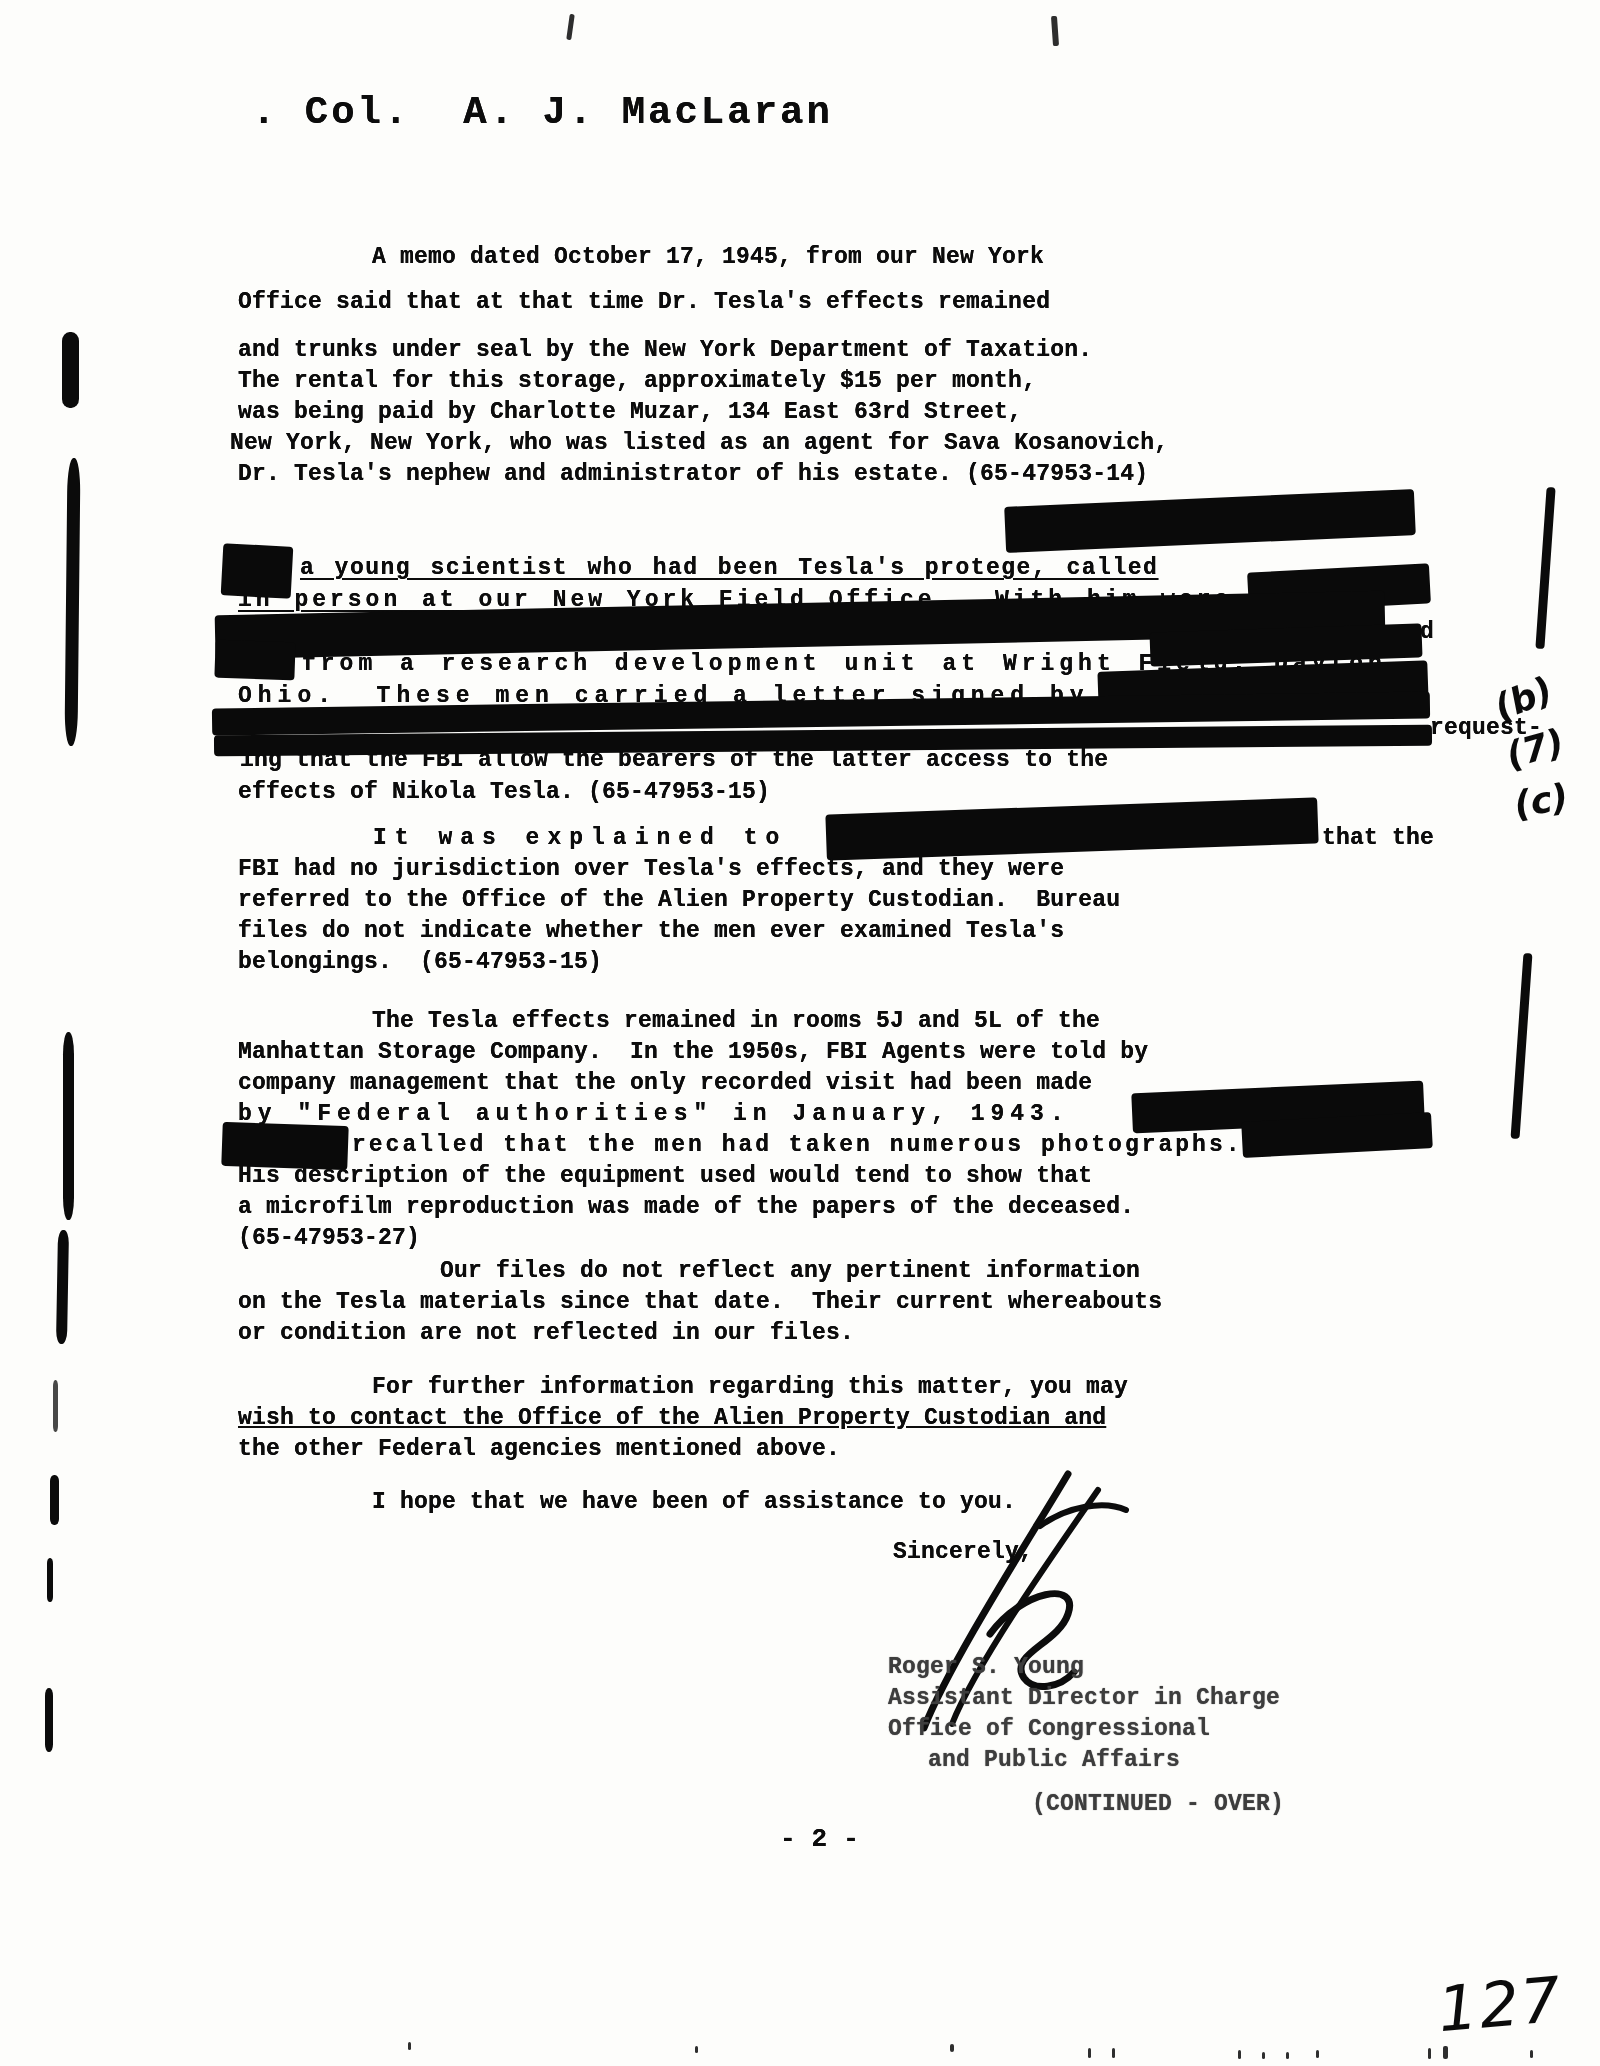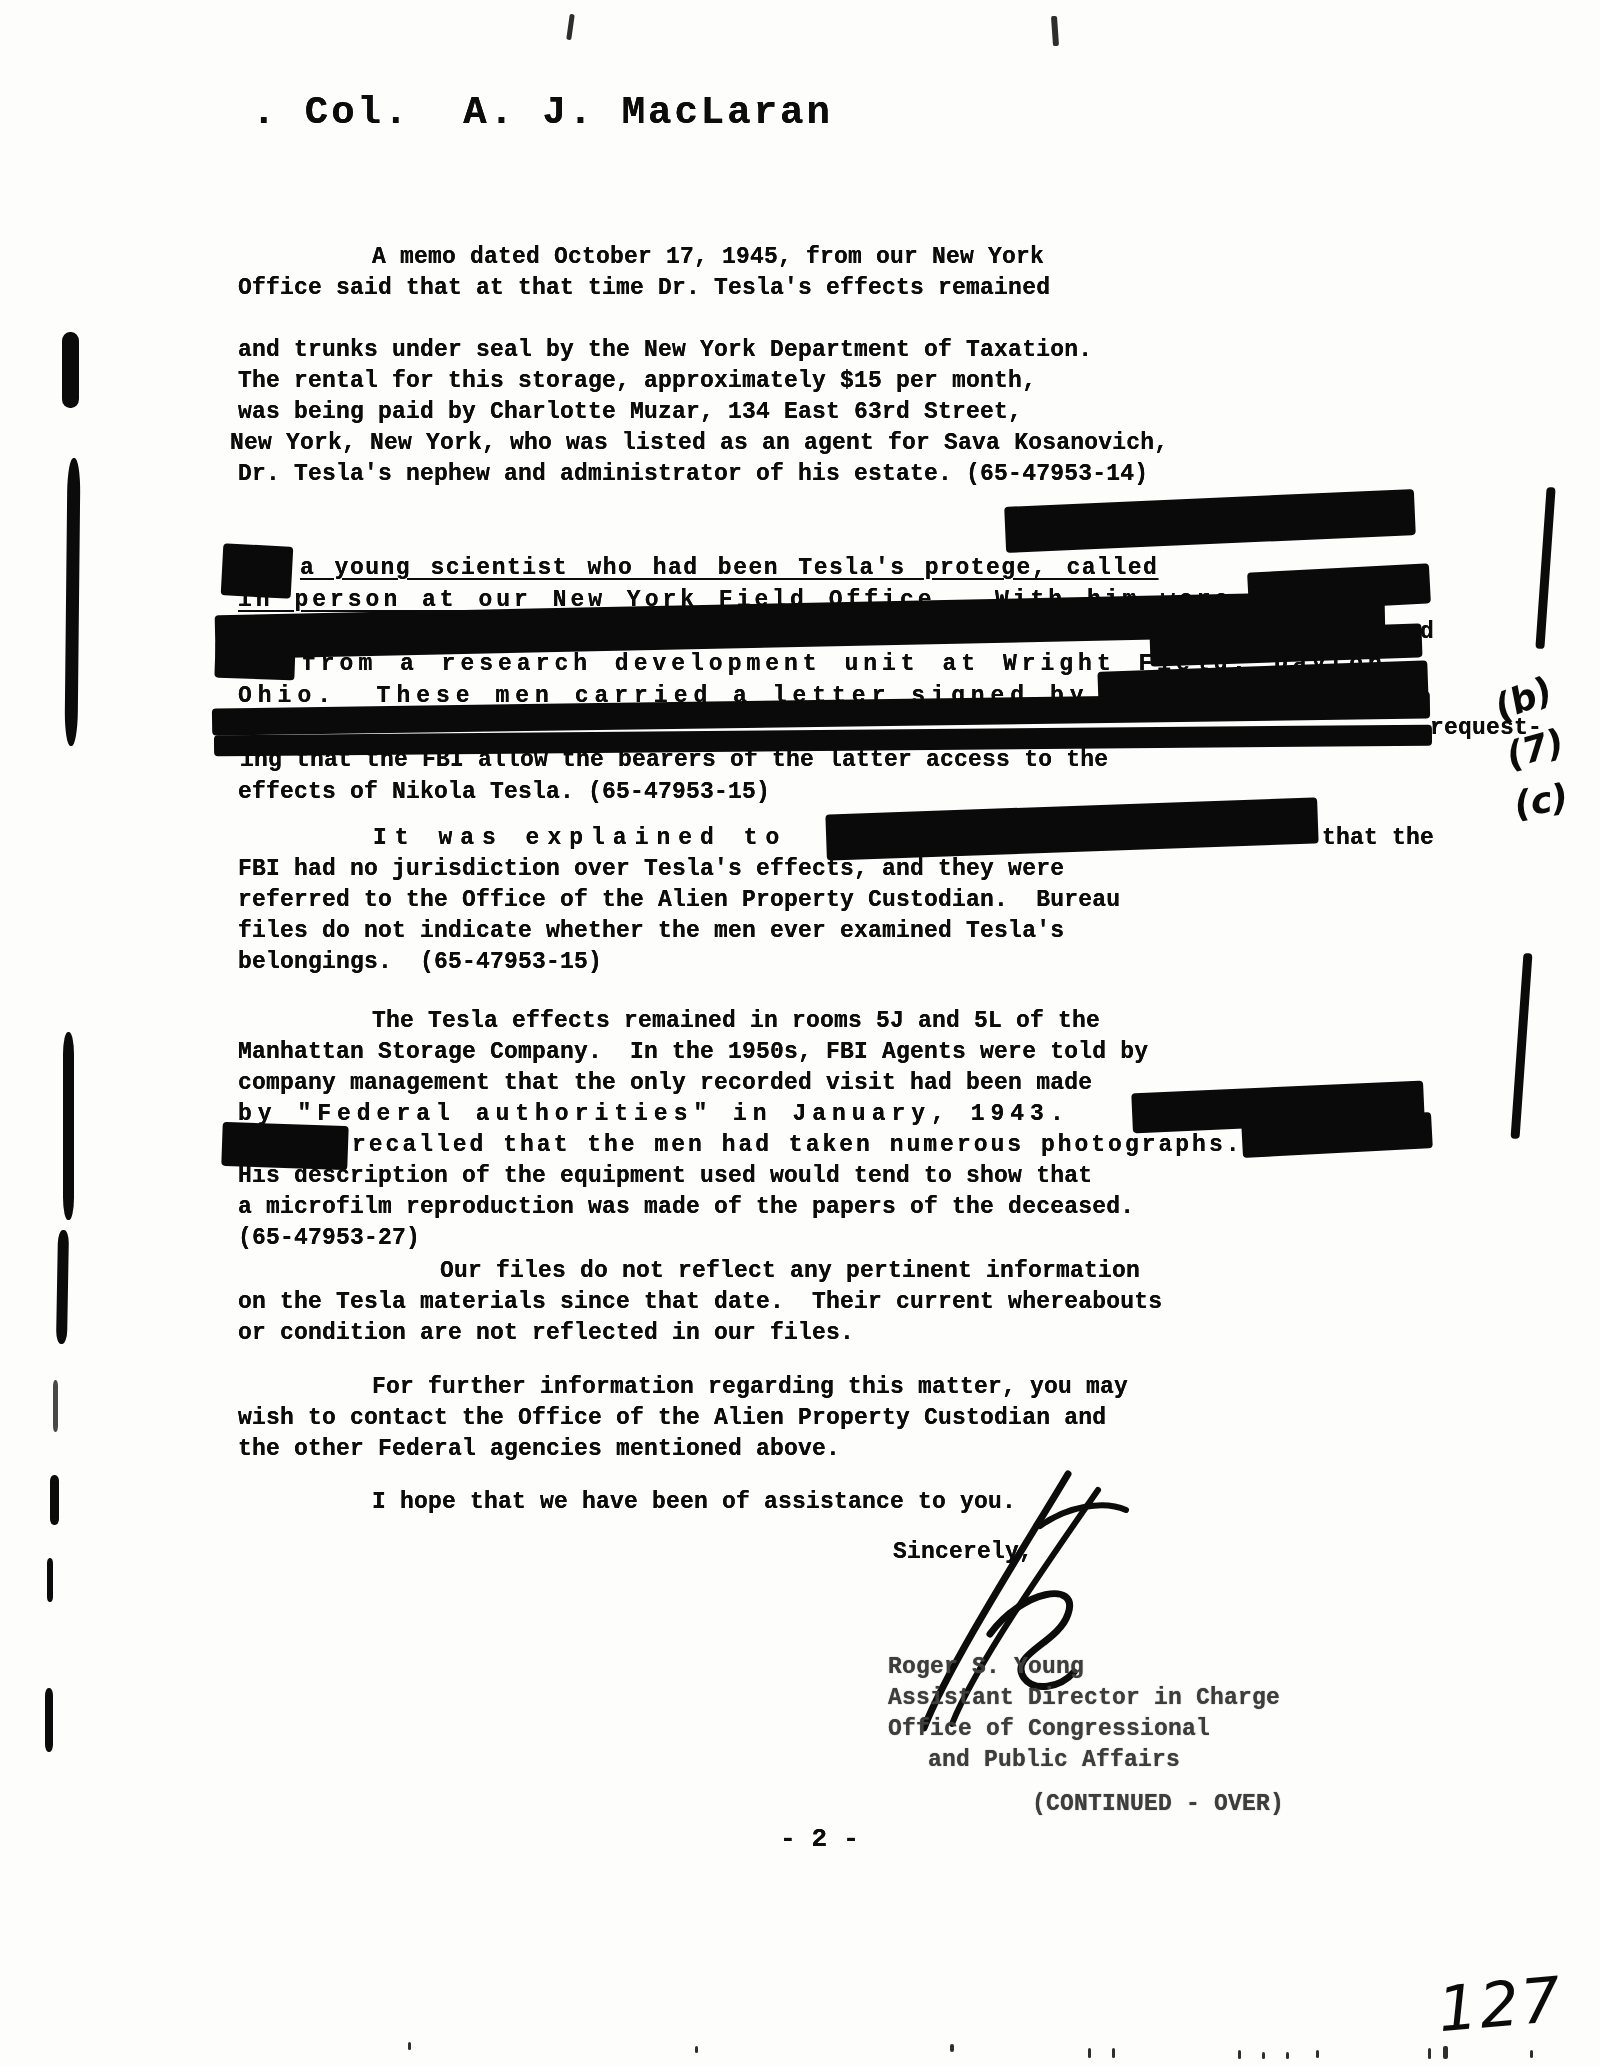--- a/index.html
+++ b/index.html
@@ -23,21 +23,21 @@
 <body>
 
 <div class="page">
 
   <div class="speck" style="left:568px;top:14px;width:5px;height:26px;transform:rotate(8deg);"></div>
   <div class="speck" style="left:1052px;top:16px;width:6px;height:30px;transform:rotate(-4deg);"></div>
 
   <div class="ln" style="left:252px;top:98px;font-size:39px;letter-spacing:3px;">. Col.  A. J. MacLaran</div>
 
   <div class="ln" style="left:372px;top:242px;">A memo dated October 17, 1945, from our New York</div>
-  <div class="ln" style="left:238px;top:273px;">Office said that at that time Dr. Tesla's effects remained</div>
+  <div class="ln" style="left:238px;top:287px;">Office said that at that time Dr. Tesla's effects remained</div>
   <div class="ln" style="left:238px;top:335px;">and trunks under seal by the New York Department of Taxation.</div>
   <div class="ln" style="left:238px;top:366px;">The rental for this storage, approximately $15 per month,</div>
   <div class="ln" style="left:238px;top:397px;">was being paid by Charlotte Muzar, 134 East 63rd Street,</div>
   <div class="ln" style="left:230px;top:428px;">New York, New York, who was listed as an agent for Sava Kosanovich,</div>
   <div class="ln" style="left:238px;top:459px;">Dr. Tesla's nephew and administrator of his estate. (65-47953-14)</div>
 
   <div class="ln u" style="left:300px;top:553px;letter-spacing:1.5px;word-spacing:4px;">a young scientist who had been Tesla's protege, called</div>
   <div class="ln u" style="left:238px;top:585px;letter-spacing:4px;word-spacing:3px;">in person at our New York Field Office.  With him were</div>
   <div class="ln" style="left:1392px;top:617px;">and</div>
   <div class="ln" style="left:302px;top:649px;letter-spacing:5px;word-spacing:4px;">from a research development unit at Wright Field, Dayton,</div>
@@ -74,21 +74,21 @@
   <div class="ln" style="left:238px;top:1223px;">(65-47953-27)</div>
   <div class="bar" style="left:1132px;top:1087px;width:292px;height:40px;transform:rotate(-2.5deg);"></div>
   <div class="bar" style="left:222px;top:1124px;width:126px;height:44px;transform:rotate(2deg);"></div>
   <div class="bar" style="left:1242px;top:1117px;width:190px;height:36px;transform:rotate(-3deg);"></div>
 
   <div class="ln" style="left:440px;top:1256px;">Our files do not reflect any pertinent information</div>
   <div class="ln" style="left:238px;top:1287px;">on the Tesla materials since that date.  Their current whereabouts</div>
   <div class="ln" style="left:238px;top:1318px;">or condition are not reflected in our files.</div>
 
   <div class="ln" style="left:372px;top:1372px;">For further information regarding this matter, you may</div>
-  <div class="ln" style="left:238px;top:1403px;">wish to contact the Office of the Alien Property Custodian and</div>
+  <div class="ln" style="left:238px;top:1403px;text-decoration:underline;">wish to contact the Office of the Alien Property Custodian and</div>
   <div class="ln" style="left:238px;top:1434px;">the other Federal agencies mentioned above.</div>
 
   <div class="ln" style="left:372px;top:1487px;">I hope that we have been of assistance to you.</div>
   <div class="ln" style="left:893px;top:1537px;">Sincerely,</div>
 
   <svg class="sig-svg" style="left:872px;top:1462px;" width="370" height="280" viewBox="0 0 370 280">
     <g fill="none" stroke="#0c0c0c" stroke-linecap="round">
       <path d="M52 266 C 78 200, 158 76, 196 12" stroke-width="7"></path>
       <path d="M80 262 C 104 202, 180 94, 226 28" stroke-width="6"></path>
       <path d="M118 172 C 150 128, 208 118, 196 152 C 186 182, 136 192, 152 216 C 162 230, 188 226, 202 210" stroke-width="7"></path>

